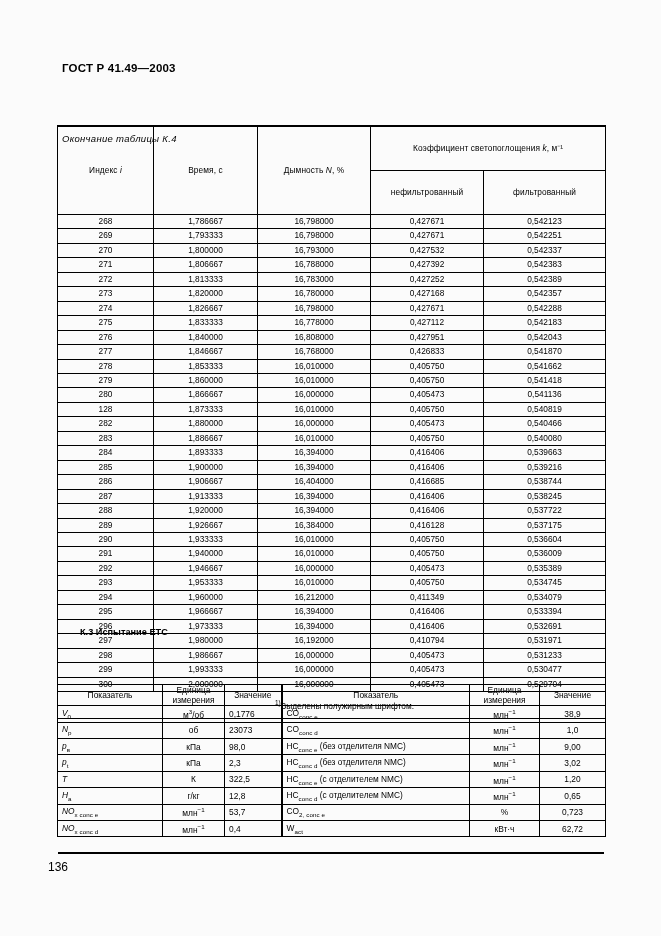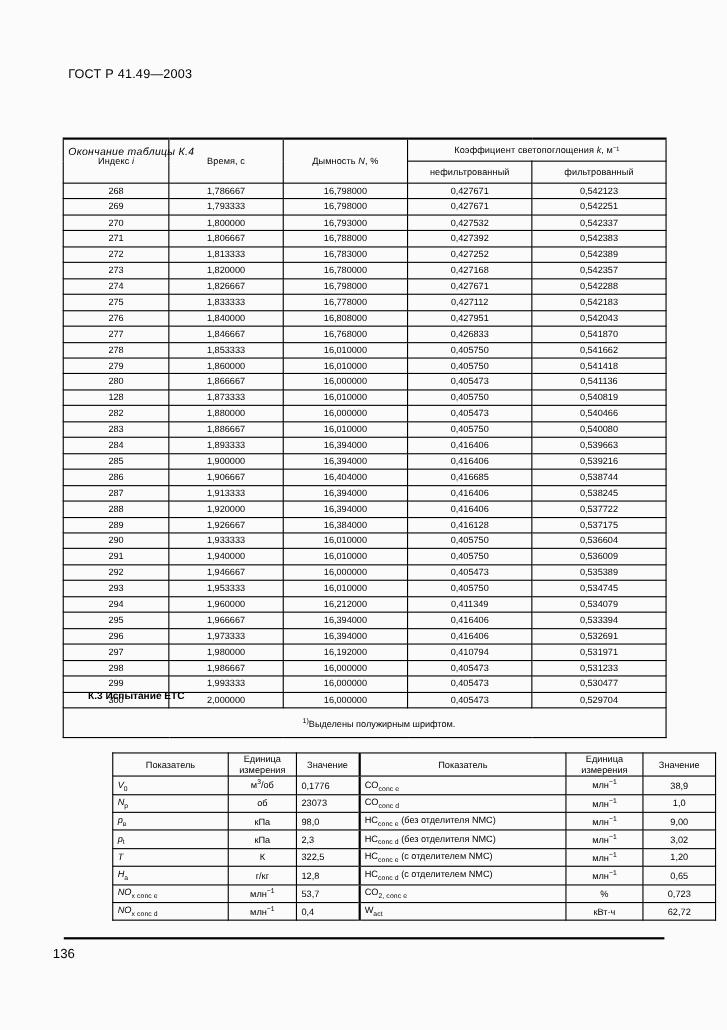--- a/index.html
+++ b/index.html
@@ -22,21 +22,21 @@
     height: 936px;
     background: #fbfbfb;
   }
 
   
   .doc-title {
     position: absolute;
     left: 62px;
     top: 62px;
     font-size: 11.5px;
-    font-weight: normal;
+    font-weight: bold;
     letter-spacing: 0.2px;
   }
   .table-caption {
     position: absolute;
     left: 62px;
     top: 97px;
     font-size: 9.5px;
     font-style: italic;
     letter-spacing: 0.3px;
     margin-top: 36px;
@@ -59,21 +59,21 @@
     padding: 0;
     font-weight: normal;
     font-size: 8.3px;
     text-align: center;
     vertical-align: middle;
   }
   .hdr-cell {
     height: 17px;
     font-size: 7.6px;
     letter-spacing: 0.1px;
-    padding: 1px 2px !important;
+    padding: 13px 2px !important;
     line-height: 1.15;
   }
   .hdr-tall { height: 34px; }
   .thick-top { border-top-width: 2px !important; }
   .data-row td {
     height: 13.45px;
     line-height: 13.45px;
     font-size: 8.4px;
     border-left: 0.8px solid #000;
     border-right: 0.8px solid #000;
@@ -114,21 +114,20 @@
     top: 665px;
     font-size: 9.2px;
   }
 
   
   .bot-wrap {
     position: absolute;
     left: 57px;
     top: 684px;
     width: 548px;
-    margin-left: 45px;
   }
   table.b {
     border-collapse: collapse;
     width: 100%;
     table-layout: fixed;
   }
   table.b td, table.b th {
     border: 0.8px solid #000;
     font-weight: normal;
     font-size: 8.4px;

